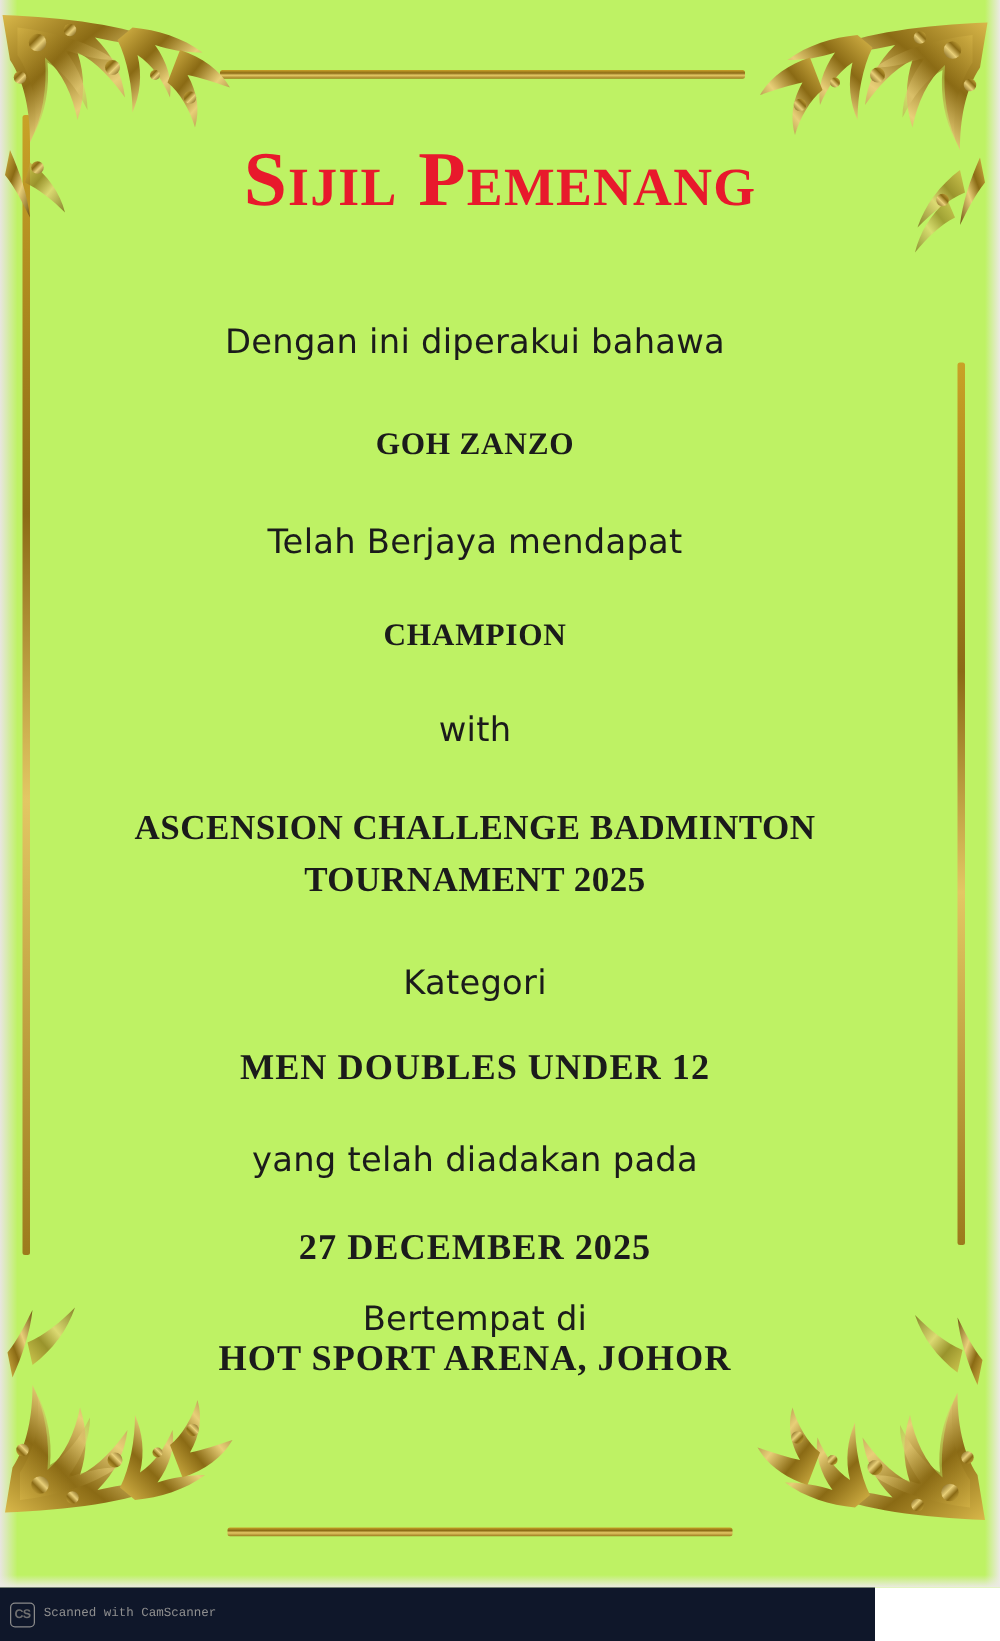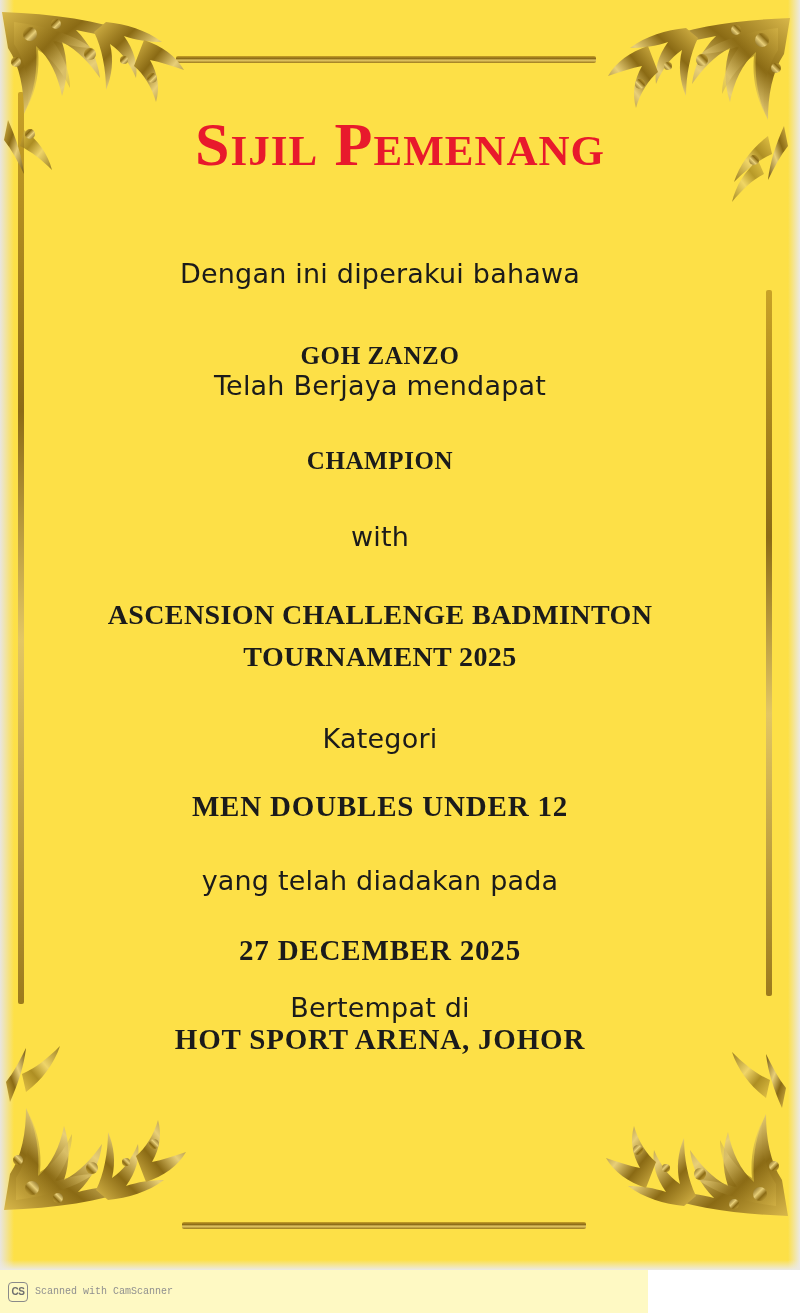--- a/index.html
+++ b/index.html
@@ -15,21 +15,21 @@
     overflow: hidden;
   }
 
   
   #certificate {
     position: absolute;
     left: 0;
     top: 0;
     width: 800px;
     height: 1270px;
-    background: #fde047;
+    background: #bef264;
     overflow: hidden;
   }
 
   
   .paper-edge-left {
     position: absolute;
     left: 0; top: 0;
     width: 14px; height: 1270px;
     background: linear-gradient(to right, #e9e6e0, rgba(255,255,255,0));
     pointer-events: none;
@@ -123,39 +123,39 @@
   .ln-event {
     font-family: "Liberation Serif", serif;
     font-weight: bold;
     font-size: 28px;
     letter-spacing: 0.4px;
     line-height: 1.5;
   }
 
   .sp-1 { margin-top: 0; }
   .sp-a { margin-top: 53px; }
-  .sp-b { }
+  .sp-b { margin-top: 48px; }
   .sp-c { margin-top: 46px; }
   .sp-d { margin-top: 46px; }
   .sp-e { margin-top: 42px; }
   .sp-f { margin-top: 45px; }
   .sp-g { margin-top: 36px; }
   .sp-h { margin-top: 42px; }
   .sp-i { margin-top: 38px; }
   .sp-j { margin-top: 25px; }
   .sp-k { }
 
   
   #watermark-bar {
     position: absolute;
     left: 0;
     bottom: 0;
-    width: 648px;
+    width: 700px;
     height: 43px;
-    background: #fef9c3;
+    background: #0f172a;
     display: flex;
     align-items: center;
     padding-left: 8px;
     box-sizing: border-box;
   }
   .cs-badge {
     width: 20px;
     height: 20px;
     border: 1.6px solid #8a8a8a;
     border-radius: 4px;

